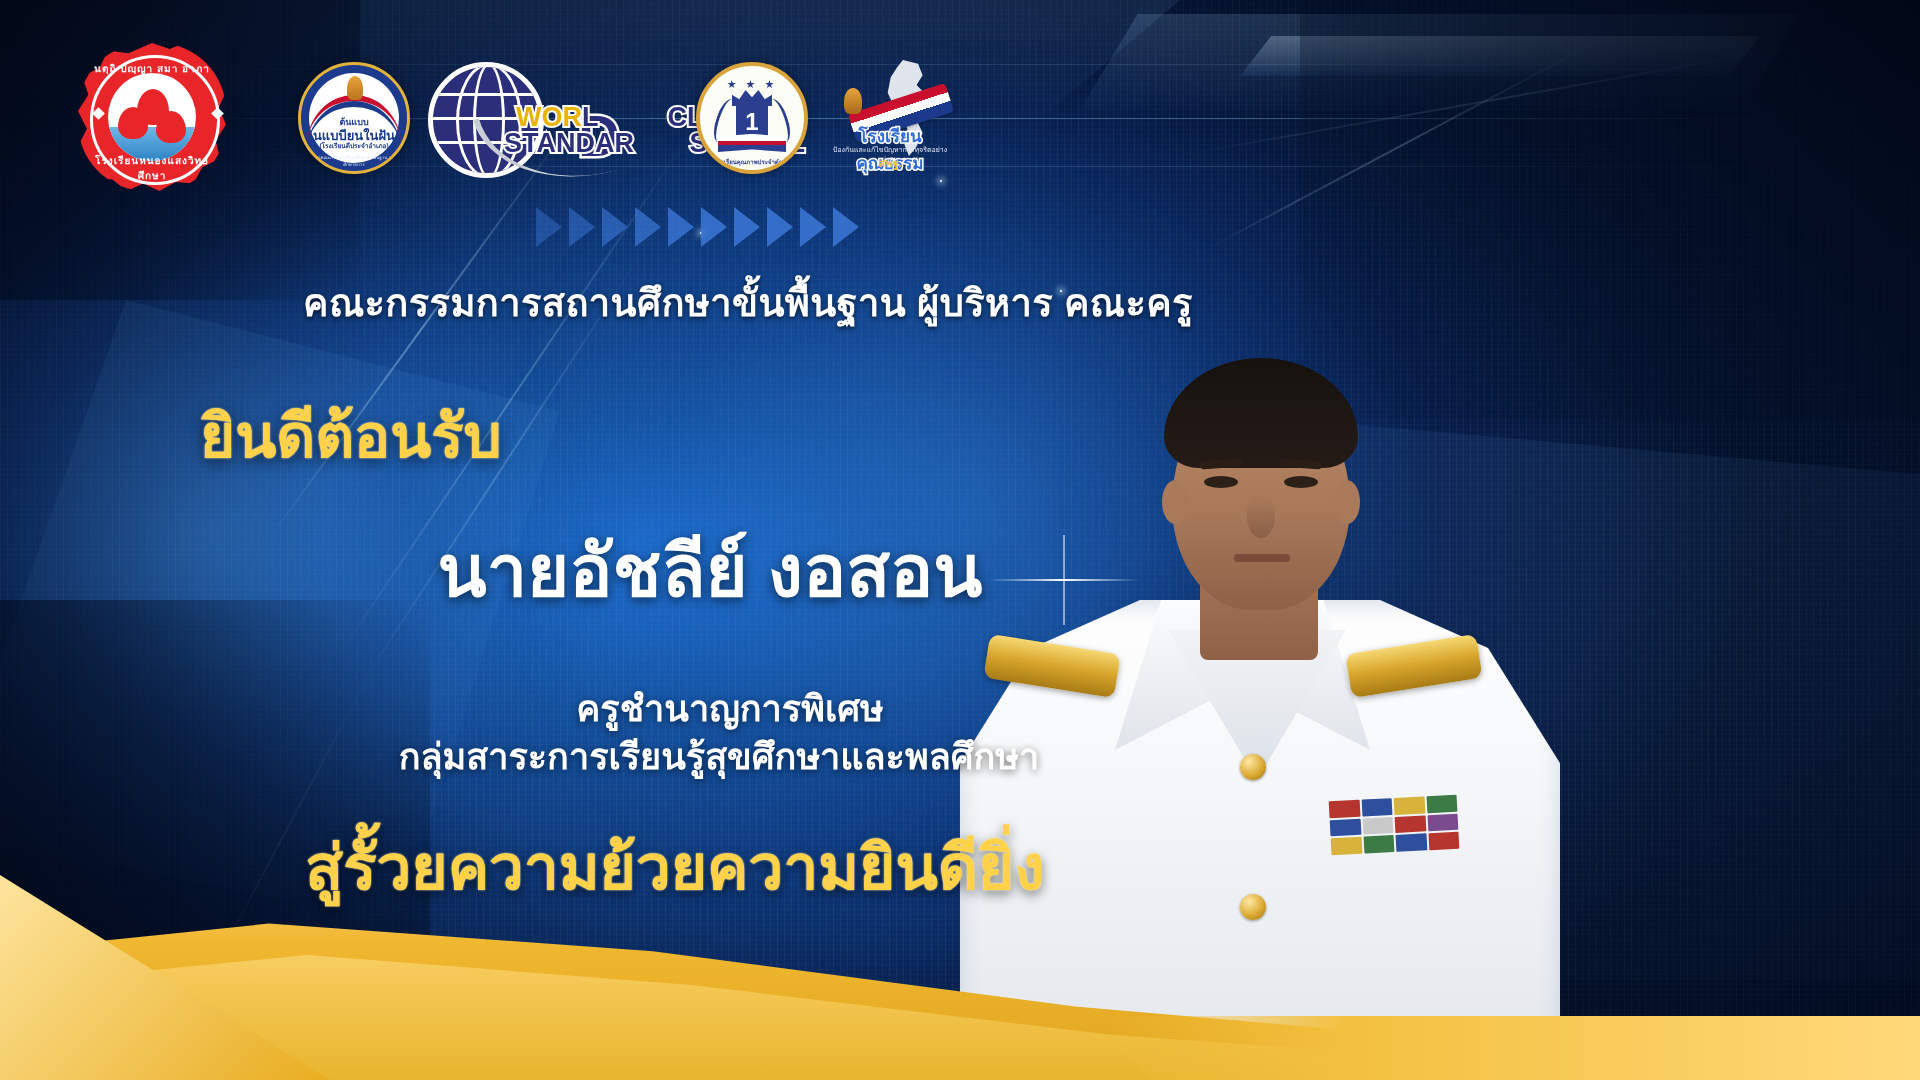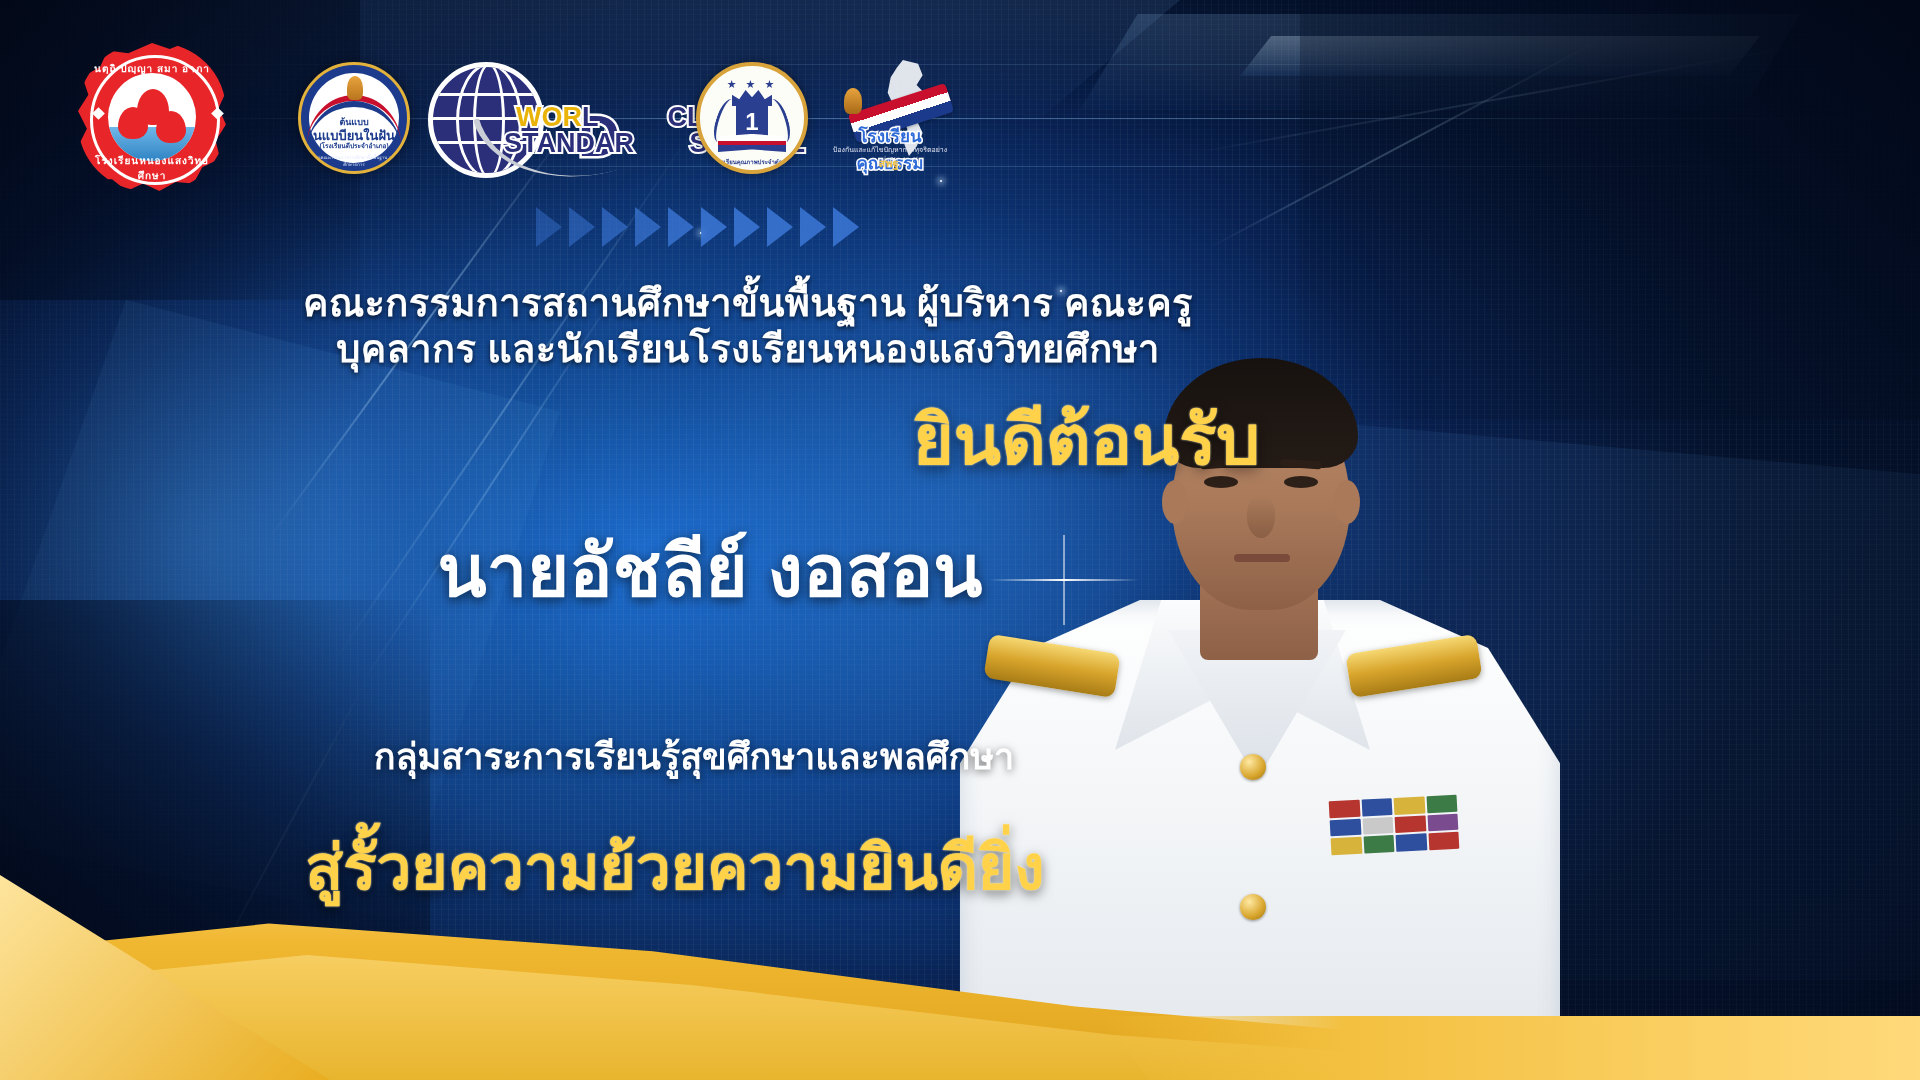--- a/index.html
+++ b/index.html
@@ -389,22 +389,22 @@
     letter-spacing: .4px;
     text-shadow: 0 2px 5px rgba(0,0,0,.65);
   }
   .headline-1 { top: 272px; }
   .headline-2 { top: 318px; }
 
   .welcome {
     position:absolute;
     left: 200px; top: 405px;
     width: 1060px;
-    text-align:right;
-    font-size: 69px;
+    text-align:left;
+    font-size: 60px;
     font-weight: bold;
     color: #ffd24a;
     text-shadow:
        0 0 2px #fff3bf,
        0 4px 14px rgba(0,0,0,.55);
     line-height: 1.05;
   }
   .person-name {
     position:absolute;
     left: 180px; top: 534px;
@@ -421,21 +421,21 @@
     left: 200px; top: 680px;
     width: 1060px;
     text-align:center;
     font-size: 36px;
     font-weight: bold;
     color: #ffffff;
     text-shadow: 0 2px 8px rgba(0,0,0,.55);
   }
   .sub-2 {
     position:absolute;
-    left: 164px; top: 728px;
+    left: 189px; top: 728px;
     width: 1060px;
     text-align:center;
     font-size: 36px;
     font-weight: bold;
     color: #ffffff;
     text-shadow: 0 2px 8px rgba(0,0,0,.55);
   }
   .tagline {
     position:absolute;
     left: 130px; top: 818px;
@@ -731,24 +731,24 @@
       <div class="th-ribbon"></div>
       <div class="th-crest"></div>
       <div class="th-t1">โรงเรียนคุณธรรม</div>
       <div class="th-t2">ป้องกันและแก้ไขปัญหาการทุจริตอย่างยั่งยืน</div>
       <div class="th-t3">สพฐ.</div>
     </div>
 
   </div>
 
   <div class="headline-1">คณะกรรมการสถานศึกษาขั้นพื้นฐาน ผู้บริหาร คณะครู</div>
-  <div class="headline-2">บุคลากร และนักเรียนโรงเรียนหนองแสงวิทยศึกษา</div>
 
   <div class="welcome">ยินดีต้อนรับ</div>
   <div class="person-name">นายอัชลีย์  งอสอน</div>
+  <div class="sub-1">ครูชำนาญการพิเศษ</div>
   <div class="sub-2">กลุ่มสาระการเรียนรู้สุขศึกษาและพลศึกษา</div>
   <div class="tagline">สู่รั้วยความย้วยความยินดียิ่ง</div>
 
   <div class="gold-wave"></div>
   <div class="gold-wave-2"></div>
   <div class="gold-tri-bl"></div>
   <div class="gold-strip-br"></div>
 
 </div>
 

